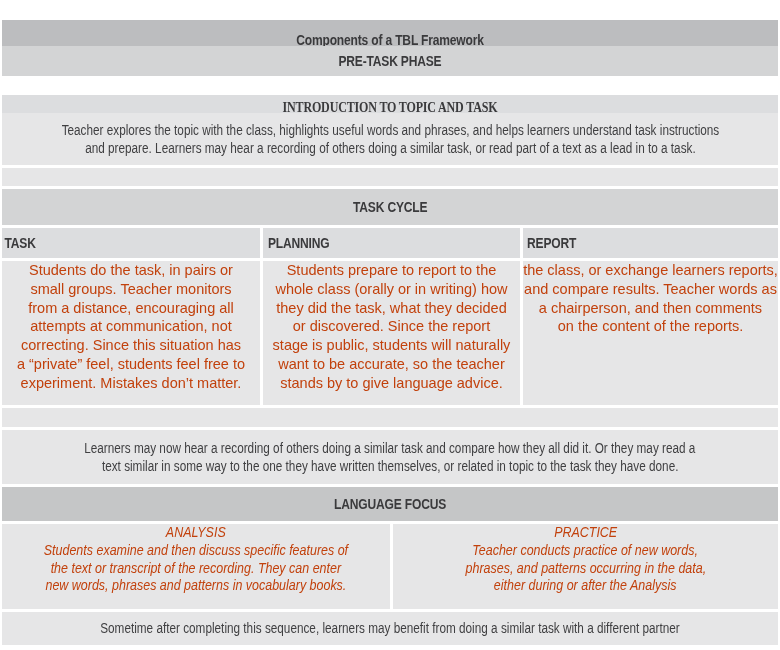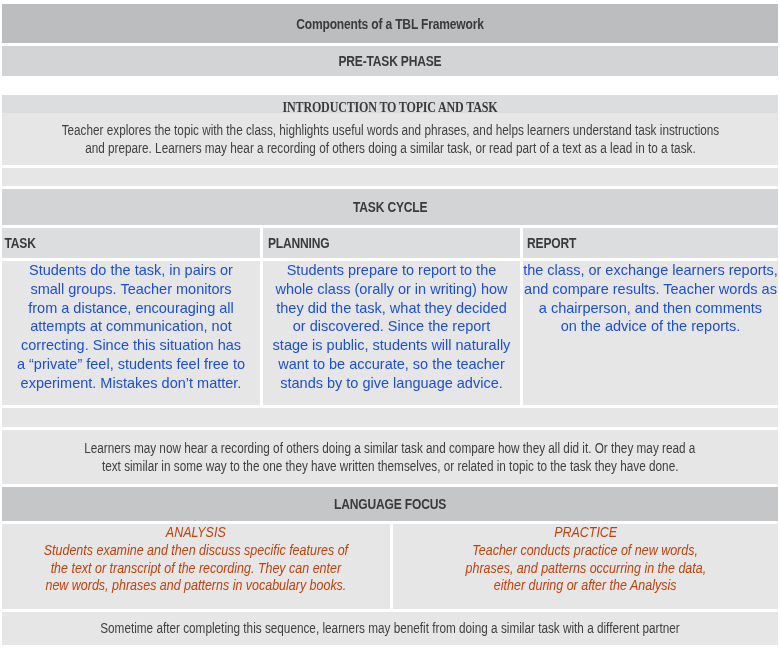--- a/index.html
+++ b/index.html
@@ -56,42 +56,42 @@
     }
     .condensed {
       display: inline-block;
       transform: scaleX(0.84);
       transform-origin: center;
       white-space: nowrap;
     }
     .col-text {
       font-size: 14.5px;
       line-height: 18.8px;
-      color: #1d4ed8;
+      color: #c2410c;
       padding: 0 6px;
     }
     .col-text span { display: block; white-space: nowrap; }
     .lf-text {
       font-size: 14.5px;
       line-height: 17.8px;
       color: #c2410c;
       font-style: italic;
     }
     .lf-text span {
       display: block;
       white-space: nowrap;
       transform: scaleX(0.86);
     }
   </style>
 </head>
 <body>
 
 <div class="table">
 
-  <div class="row dark" style="top:4px;height:39px;">
+  <div class="row dark" style="top:20px;height:39px;">
     <span class="head">Components of a TBL Framework</span>
   </div>
 
   <div class="row mid" style="top:46px;height:30px;">
     <span class="head">PRE-TASK PHASE</span>
   </div>
 
   <div class="row mid2" style="top:95px;height:26px;font-family:Liberation Serif, serif;">
     <span class="head">INTRODUCTION TO TOPIC AND TASK</span>
   </div>
@@ -132,21 +132,21 @@
     <span>they did the task, what they decided</span>
     <span>or discovered. Since the report</span>
     <span>stage is public, students will naturally</span>
     <span>want to be accurate, so the teacher</span>
     <span>stands by to give language advice.</span>
   </div>
   <div class="cell light col-text" style="top:261px;left:523px;width:255px;height:144px;flex-direction:column;">
     <span>the class, or exchange learners reports,</span>
     <span>and compare results. Teacher words as</span>
     <span>a chairperson, and then comments</span>
-    <span>on the advice of the reports.</span>
+    <span>on the content of the reports.</span>
   </div>
 
   <div class="row light" style="top:408px;height:19px;"></div>
 
   <div class="row light body-text" style="top:430px;height:54px;flex-direction:column;">
     <span class="condensed">Learners may now hear a recording of others doing a similar task and compare how they all did it. Or they may read a</span>
     <span class="condensed">text similar in some way to the one they have written themselves, or related in topic to the task they have done.</span>
   </div>
 
   <div class="row dark" style="top:487px;height:34px;background:#c5c6c7;">

